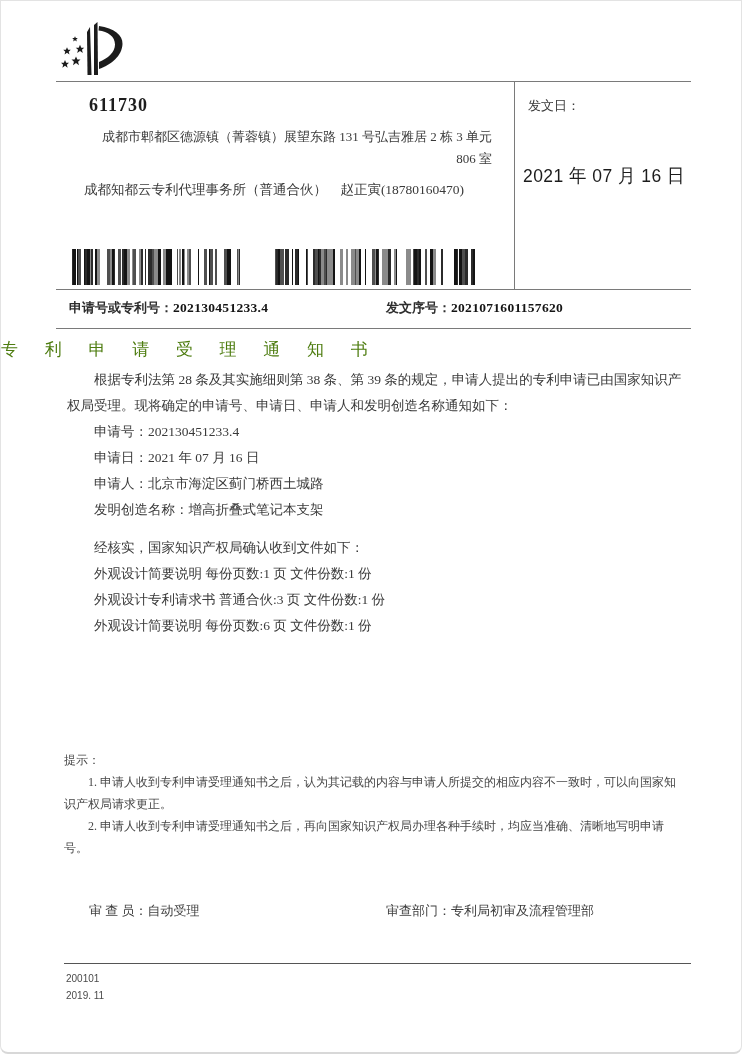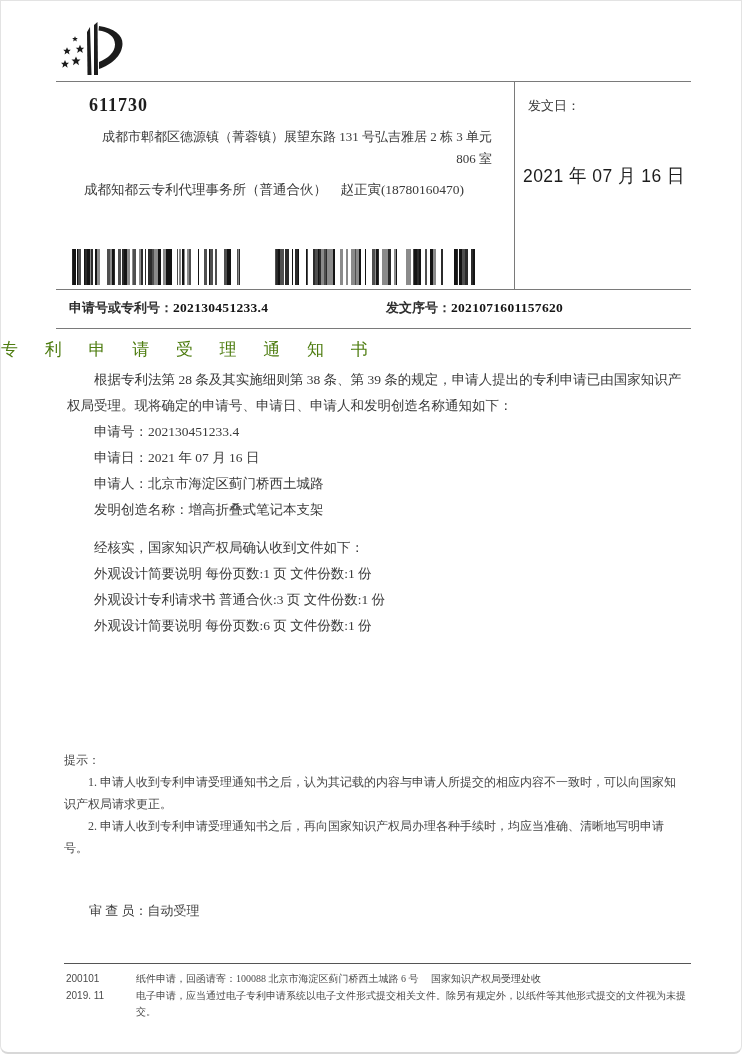--- a/index.html
+++ b/index.html
@@ -132,27 +132,26 @@
   </div>
 
   <div class="tips">
     <div>提示：</div>
     <div class="tips-item">1. 申请人收到专利申请受理通知书之后，认为其记载的内容与申请人所提交的相应内容不一致时，可以向国家知识产权局请求更正。</div>
     <div class="tips-item">2. 申请人收到专利申请受理通知书之后，再向国家知识产权局办理各种手续时，均应当准确、清晰地写明申请号。</div>
   </div>
 
   <div class="signoff">
     <span>审 查 员：</span><span>自动受理</span>
+    <span class="dept">
+      <span>审查部门：</span><span>专利局初审及流程管理部</span>
+    </span>
   </div>
 
   <div class="hr hr-footer"></div>
   <div class="footer">
     <div class="footer-codes">
       <div>200101</div>
       <div>2019. 11</div>
     </div>
-    <div class="footer-text">
-      <div>纸件申请，回函请寄：100088  北京市海淀区蓟门桥西土城路 6 号　 国家知识产权局受理处收</div>
-      <div>电子申请，应当通过电子专利申请系统以电子文件形式提交相关文件。除另有规定外，以纸件等其他形式提交的文件视为未提交。</div>
-    </div>
   </div>
 
 </div>
 
 </body></html>

